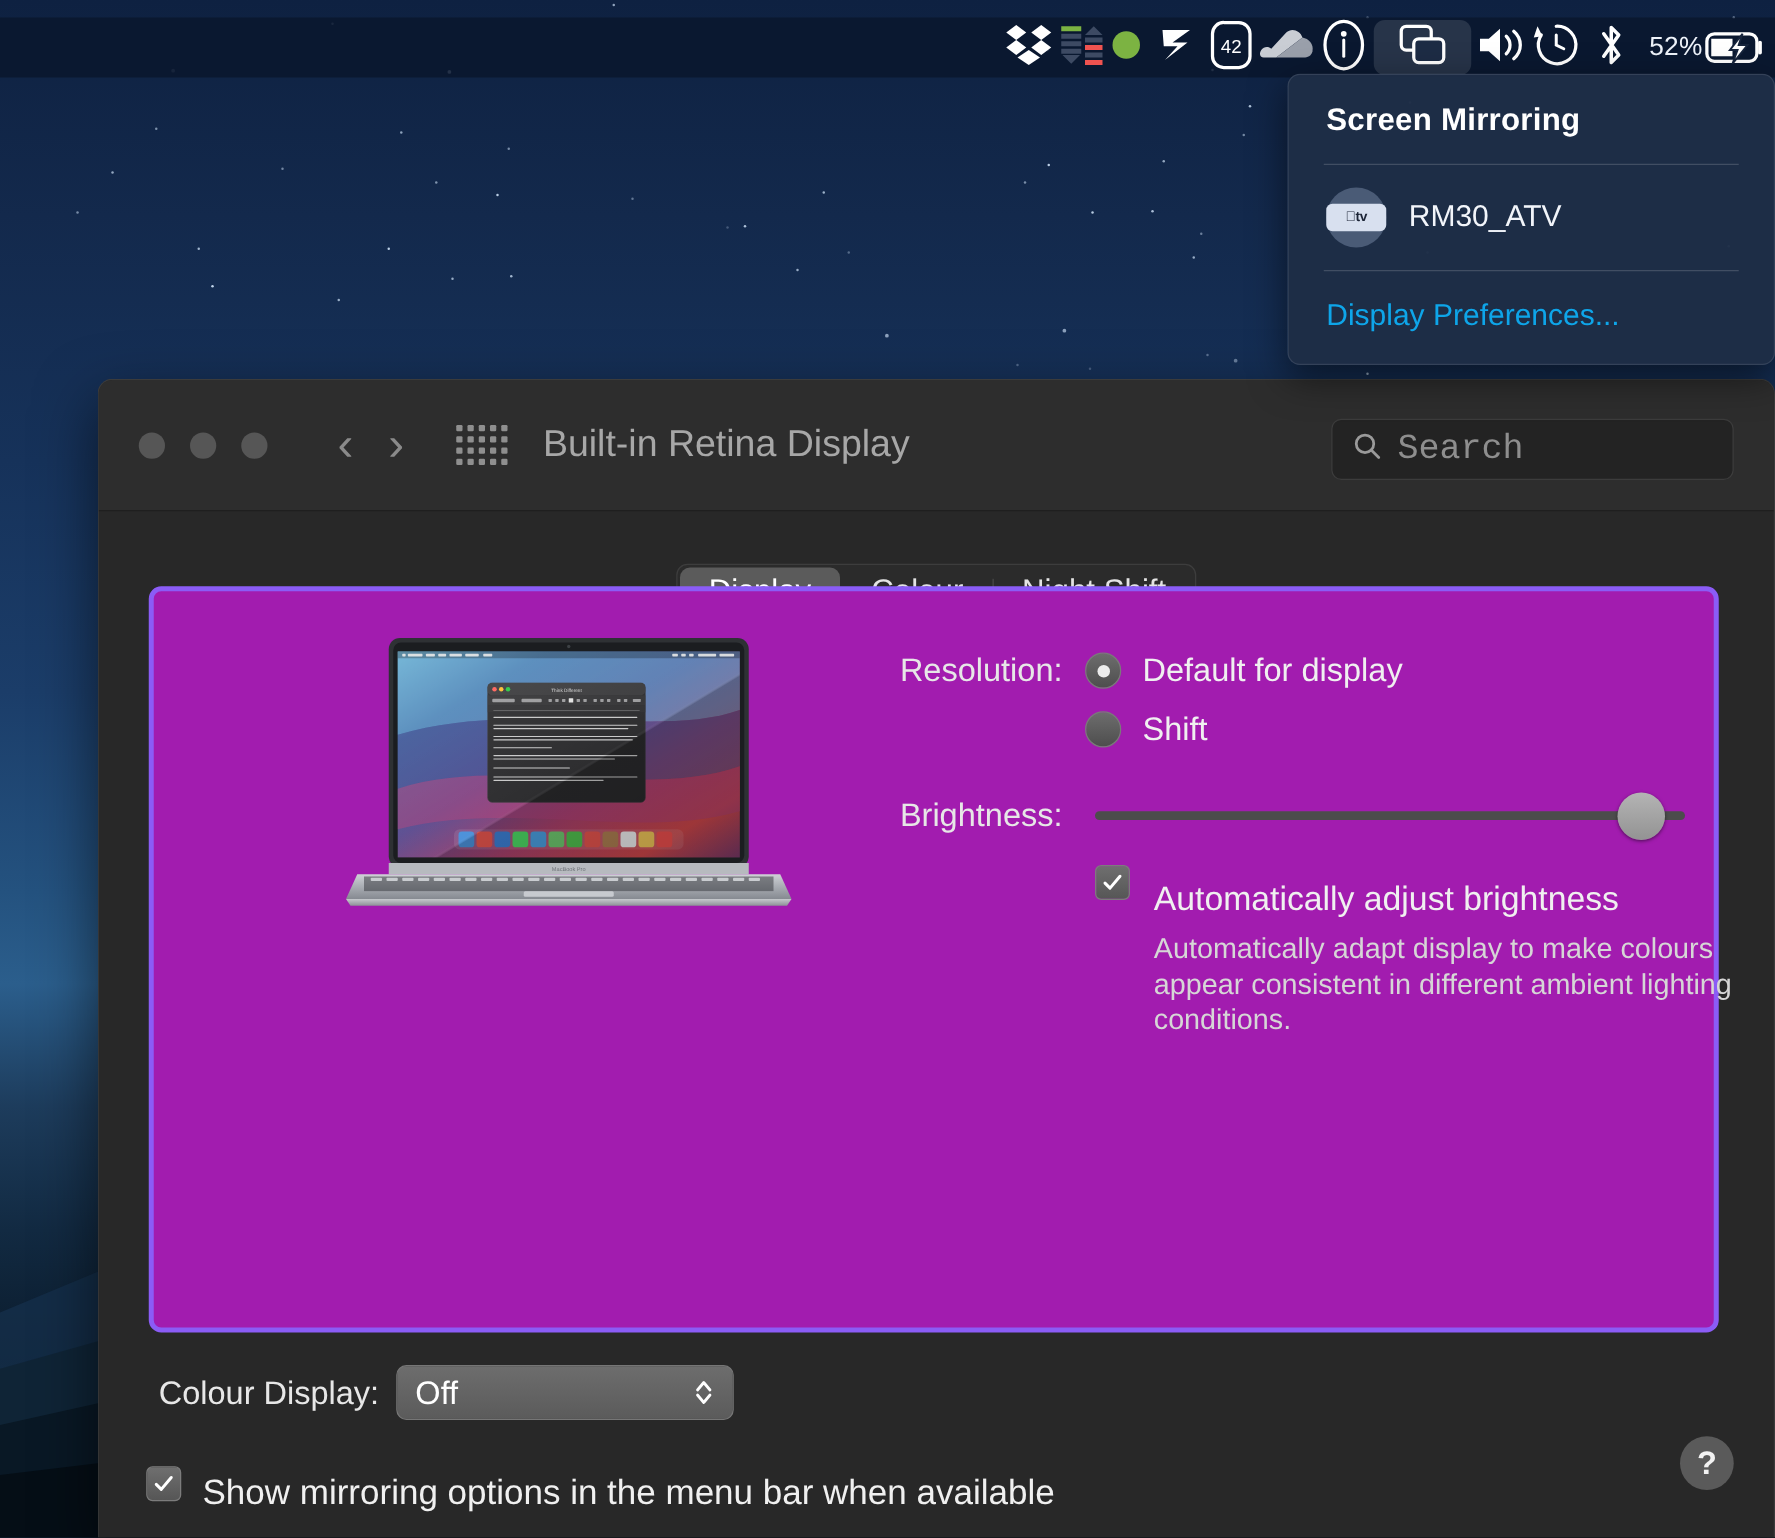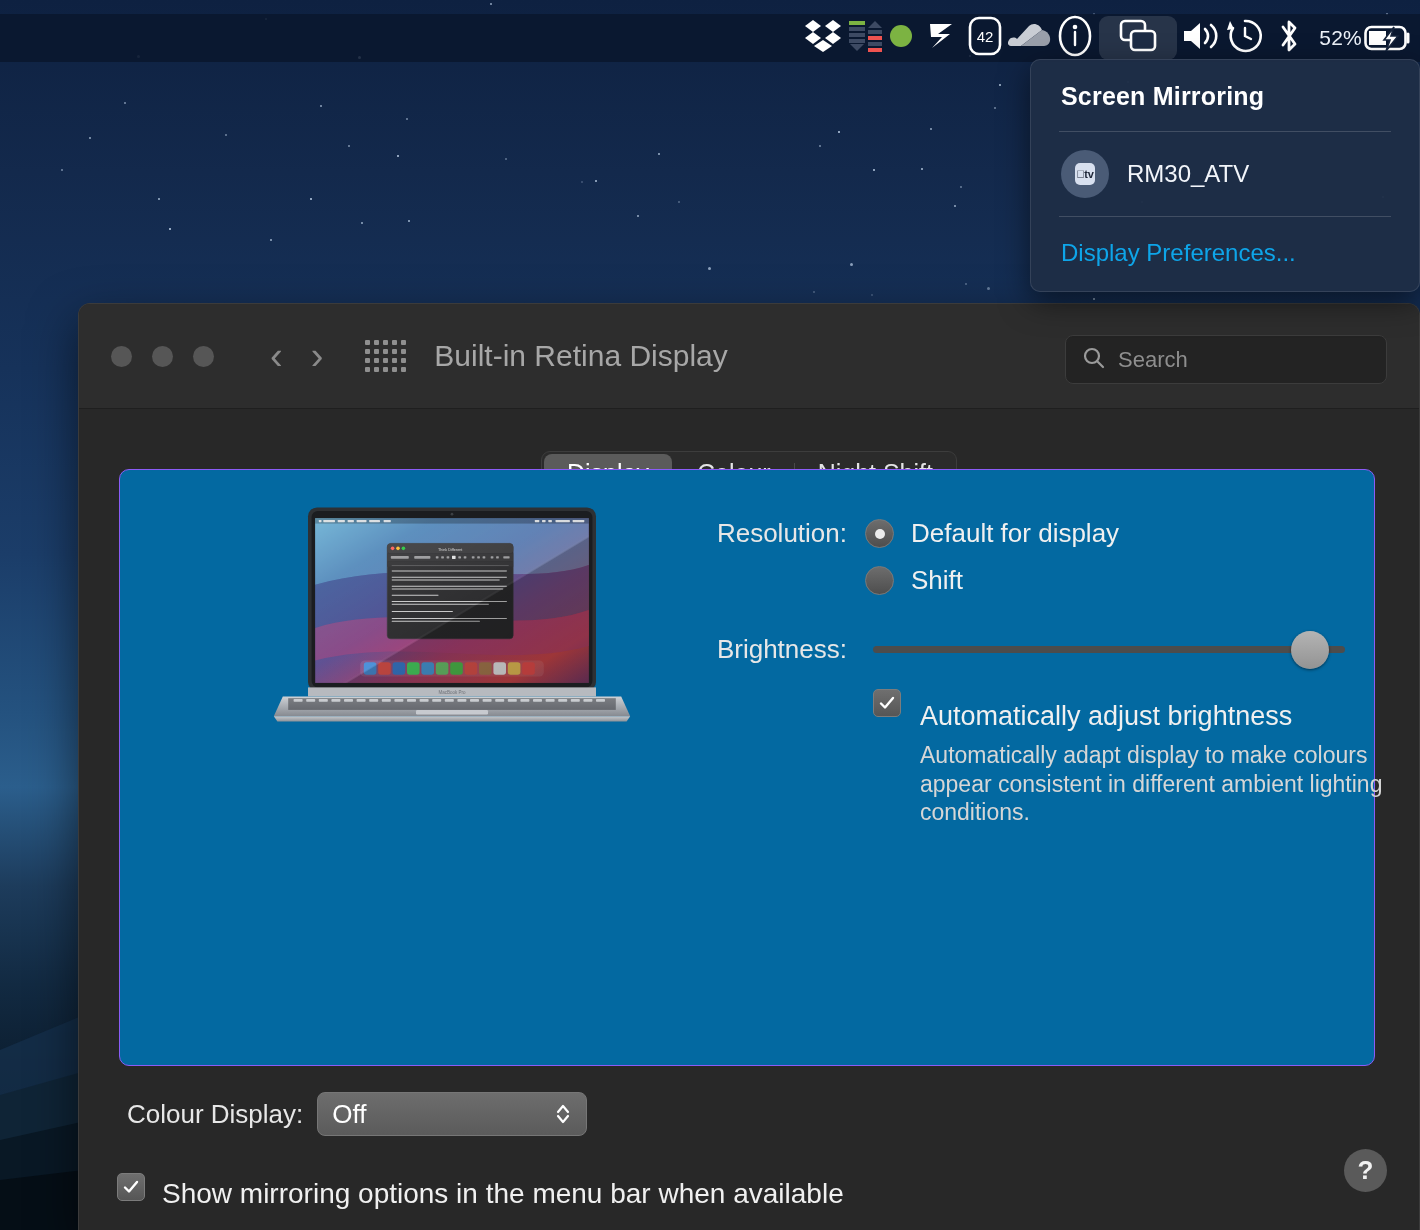--- a/index.html
+++ b/index.html
@@ -84,21 +84,21 @@
     padding: 18px 0 18px 30px;
     color: #f2f5fa; font-size: 24px;
   }
   .atv-badge {
     width: 48px; height: 48px; border-radius: 50%;
     background: #4a5b76;
     display: flex; align-items: center; justify-content: center;
     flex: 0 0 auto;
   }
   .atv-inner {
-    width: 20px; height: 22px; border-radius: 5px;
+    width: 48px; height: 22px; border-radius: 5px;
     background: #d8e0ef;
     color: #1c2436; font-size: 11px; font-weight: bold;
     display: flex; align-items: center; justify-content: center;
     letter-spacing: -.3px;
   }
   #menu-prefs {
     color: #0ea5e9; font-size: 24px; padding: 22px 0 24px 30px;
   }
 
   
@@ -131,21 +131,21 @@
   #grid-btn i { display: block; width: 5px; height: 5px; background: #8f8f8f; border-radius: 1px; }
   #win-title { color: #a7a7a7; font-size: 30px; }
   #search-box {
     position: absolute; right: 32px; top: 31px;
     width: 322px; height: 49px;
     background: #232323; border: 1px solid #3c3c3c; border-radius: 8px;
     display: flex; align-items: center; padding-left: 16px; gap: 12px;
   }
   #search-input {
     background: transparent; border: none; outline: none;
-    color: #ec4899; font-size: 22px; font-family: Liberation Sans, sans-serif;
+    color: #ec4899; font-size: 28px; font-family: Liberation Mono, monospace;
     width: 230px;
   }
   #search-input::placeholder { color: #8e8e8e; }
 
   
   #tabs-wrap { display: flex; justify-content: center; margin-top: 42px; }
   #tabs {
     display: flex; background: #2b2b2b;
     border: 1px solid #3d3d3d; border-radius: 9px;
     height: 45px; overflow: hidden;
@@ -155,22 +155,22 @@
     padding: 0 23px; color: #e4e4e4; font-size: 25px;
     position: relative;
   }
   .tab.sel { background: #5b5b5b; border-radius: 8px; margin: 2px; color: #fff; }
   .tab-div { width: 1px; background: #494949; margin: 11px 0; }
 
   
   #panel {
     position: absolute; left: 40px; top: 165px;
     width: 1256px; height: 597px;
-    background: #0369a1;
-    border: 1px solid #8b5cf6;
+    background: #a21caf;
+    border: 4px solid #8b5cf6;
     border-radius: 10px;
   }
   #mac-img { position: absolute; left: 152px; top: 32px; width: 360px; }
 
   #controls { position: absolute; left: 585px; top: 48px; width: 640px; }
   .row { display: flex; align-items: flex-start; }
   .lbl {
     color: #e7e7e7; font-size: 26px; text-align: right;
     width: 160px; flex: 0 0 160px; padding-right: 18px;
   }

